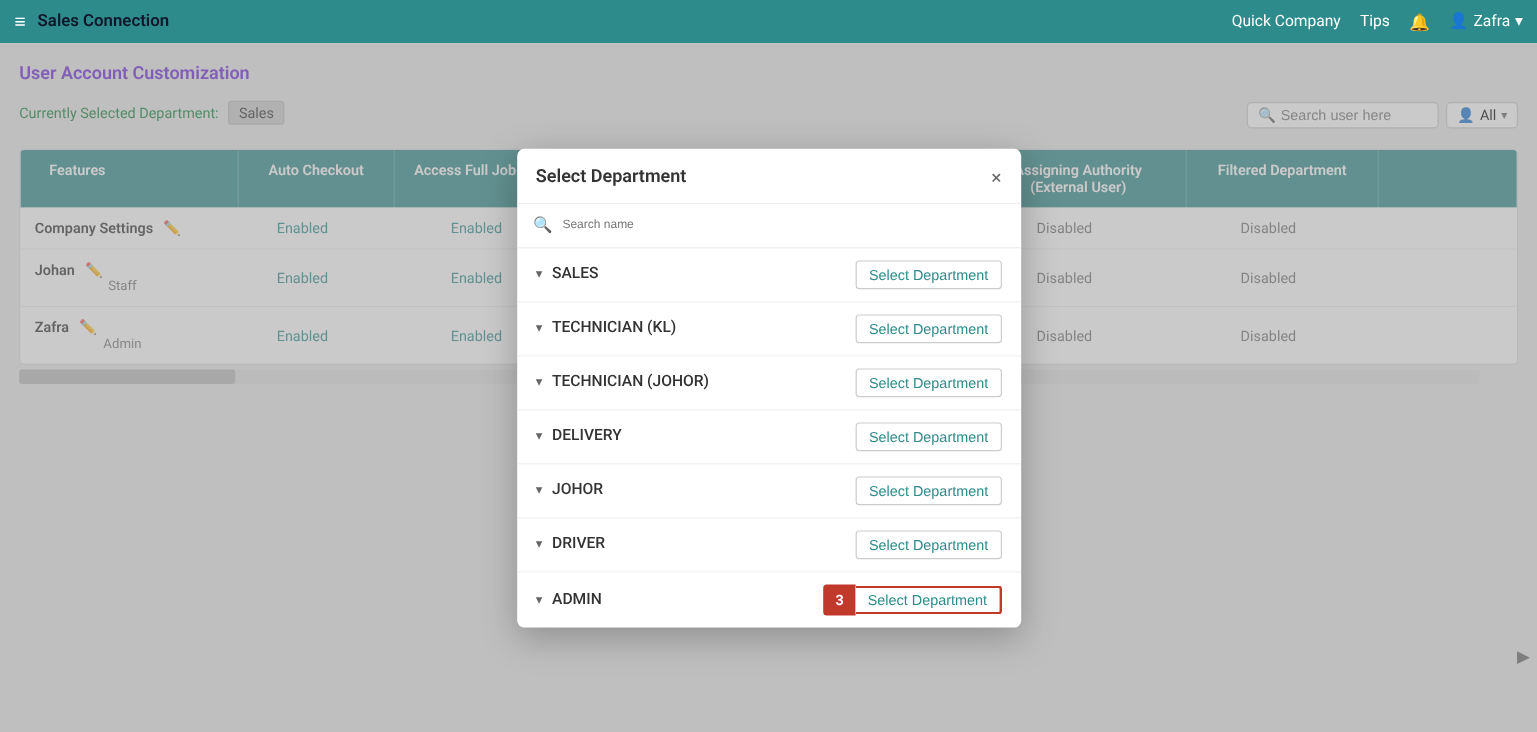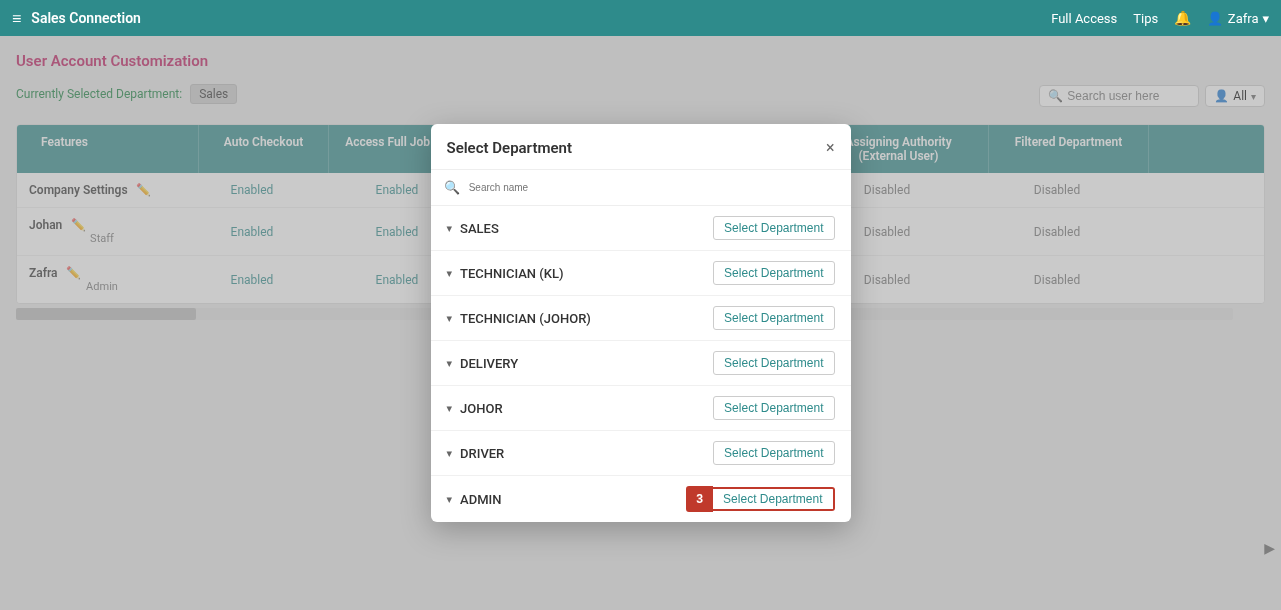--- a/index.html
+++ b/index.html
@@ -9,34 +9,34 @@
     .top-nav {
       background: #2e8b8b;
       height: 36px;
       display: flex;
       align-items: center;
       padding: 0 12px;
       justify-content: space-between;
     }
     .top-nav-left { display: flex; align-items: center; gap: 10px; }
     .nav-hamburger { color: white; font-size: 16px; cursor: pointer; }
-    .nav-title { color: #ffffff; font-weight: 600; font-size: 14px; }
+    .nav-title { color: #0f172a; font-weight: 600; font-size: 14px; }
     .top-nav-right { display: flex; align-items: center; gap: 16px; }
     .nav-link { color: white; font-size: 13px; cursor: pointer; }
     .nav-bell { color: white; font-size: 14px; cursor: pointer; }
     .nav-user { color: white; font-size: 13px; cursor: pointer; display: flex; align-items: center; gap: 4px; }
 
     
     .page-content {
       background: #e8e8e8;
       padding: 16px;
       height: calc(610px - 36px);
       position: relative;
     }
-    .page-title { font-size: 15px; font-weight: 600; color: #be185d; margin-bottom: 14px; }
+    .page-title { font-size: 15px; font-weight: 600; color: #6d28d9; margin-bottom: 14px; }
 
     
     .dept-bar { display: flex; align-items: center; gap: 8px; margin-bottom: 12px; }
     .dept-label { font-size: 12px; color: #15803d; }
     .dept-badge { background: #ccc; border: 1px solid #bbb; border-radius: 3px; padding: 2px 8px; font-size: 12px; color: #333; }
 
     
     .search-bar-row { display: flex; align-items: center; justify-content: flex-end; margin-bottom: 8px; }
     .user-search-wrap { display: flex; align-items: center; border: 1px solid #ccc; border-radius: 4px; background: white; padding: 3px 8px; gap: 4px; width: 160px; }
     .user-search-wrap input { border: none; outline: none; font-size: 12px; color: #999; width: 110px; }
@@ -136,21 +136,21 @@
   </style>
 </head>
 <body>
 
 <nav class="top-nav">
   <div class="top-nav-left">
     <span class="nav-hamburger">≡</span>
     <span class="nav-title">Sales Connection</span>
   </div>
   <div class="top-nav-right">
-    <span class="nav-link">Full Access</span>
+    <span class="nav-link">Quick Company</span>
     <span class="nav-link">Tips</span>
     <span class="nav-bell">🔔</span>
     <span class="nav-user">
       <span>👤</span>
       <span>Zafra</span>
       <span>▾</span>
     </span>
   </div>
 </nav>
 

